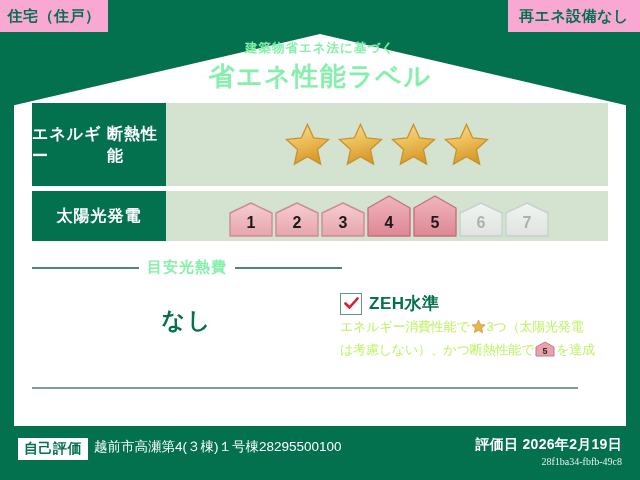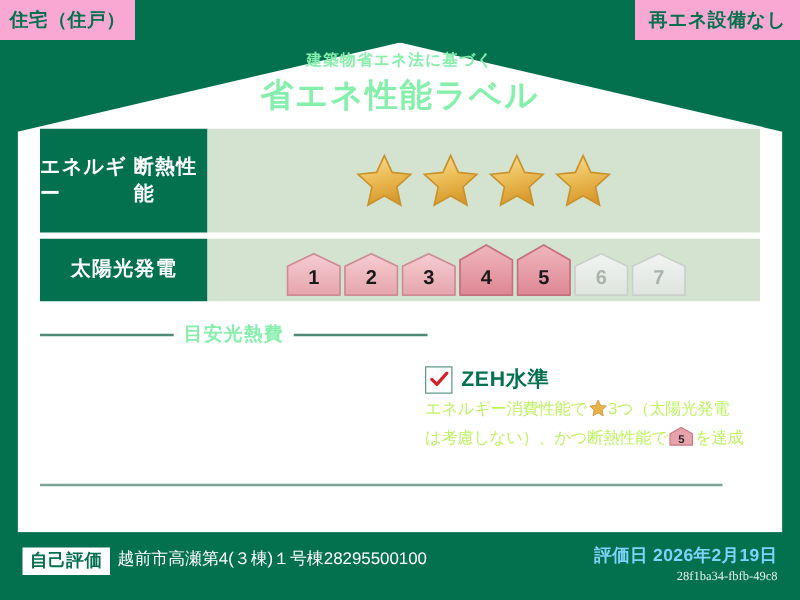--- a/index.html
+++ b/index.html
@@ -92,21 +92,21 @@
 
   
   .footer{position:absolute;left:0;top:432px;width:640px;height:48px;color:#fff;}
   .f-left{position:absolute;left:18px;top:6px;display:flex;align-items:flex-start;gap:6px;}
   .self-badge{
     background:#fff;color:#03704e;font-weight:bold;font-size:14px;
     padding:2px 6px;letter-spacing:.5px;
   }
   .addr{font-size:13.5px;color:#ffffff;letter-spacing:0px;}
   .f-right{position:absolute;right:18px;top:4px;text-align:right;}
-  .eval-date{font-size:14px;font-weight:bold;color:#7dd3fc;letter-spacing:.3px;}
+  .eval-date{font-size:14px;font-weight:bold;color:#ffffff;letter-spacing:.3px;}
   .hash{font-size:10px;color:#e8f0ec;font-family:"Liberation Serif","DejaVu Serif",serif;margin-top:2px;}
 </style>
 </head>
 <body>
 
 <div class="corner-tag" id="tag-left">住宅（住戸）</div>
 <div class="corner-tag" id="tag-right">再エネ設備なし</div>
 
 <div class="house-bg"></div>
 
@@ -264,20 +264,21 @@
     </div>
   </div>
 </div>
 
 <div class="cost-sec">
   <div class="cost-head">
     <span class="rule"></span>
     <span class="txt">目安光熱費</span>
     <span class="rule"></span>
   </div>
+  <div class="cost-val">なし</div>
 </div>
 
 <div class="zeh">
   <div class="zeh-head">
     <span class="chk">
       <svg width="15" height="13" viewBox="0 0 15 13">
         <path d="M1.5 6.5 L5.5 10.5 L13.5 1.5" stroke="#d2232a" stroke-width="2.6" fill="none" stroke-linecap="round" stroke-linejoin="round"></path>
       </svg>
     </span>
     <span class="zeh-title">ZEH水準</span>

